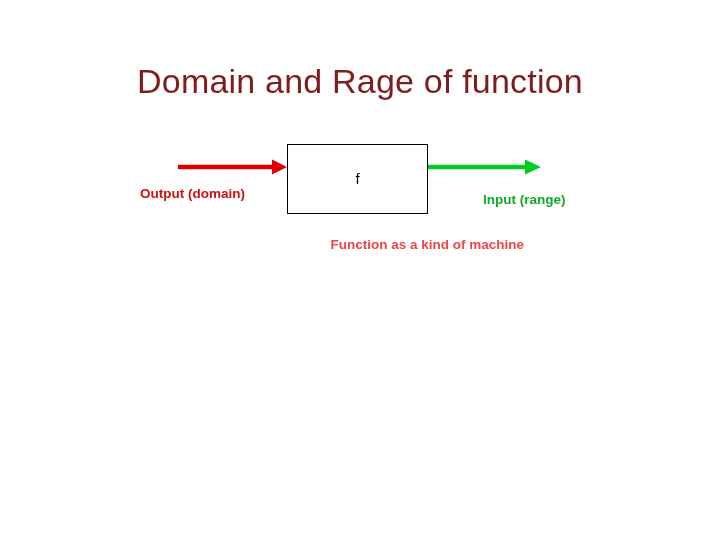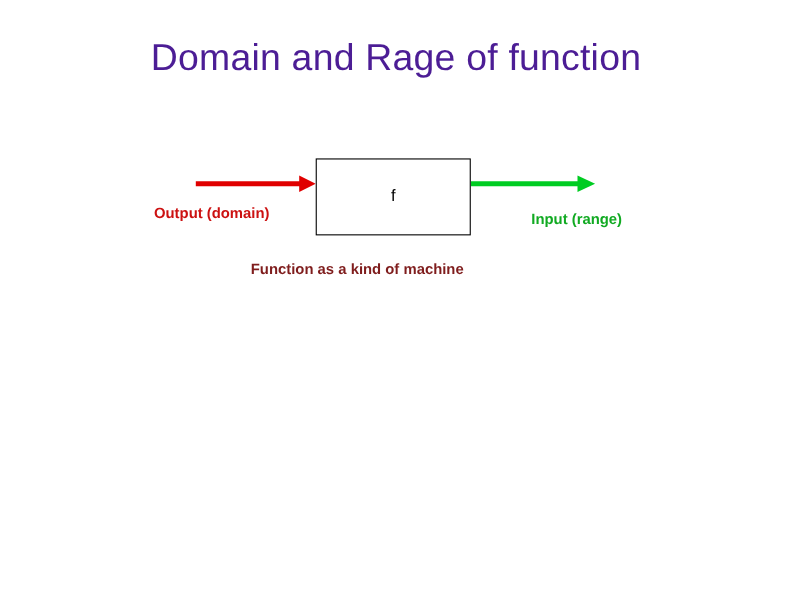--- a/index.html
+++ b/index.html
@@ -22,28 +22,28 @@
     top: 0;
     width: 720px;
     height: 540px;
     background: #ffffff;
   }
 
   
   #slide-title {
     position: absolute;
     left: 0;
-    top: 32px;
+    top: 60px;
     width: 720px;
     text-align: center;
     font-family: "Liberation Sans", sans-serif;
     font-size: 34px;
     font-weight: 400;
     line-height: 42px;
-    color: #4c1d95;
+    color: #7f1d1d;
     letter-spacing: 0.2px;
     white-space: nowrap;
   }
 
   
   #diagram {
     position: absolute;
     left: 0;
     top: 0;
     width: 720px;
@@ -101,26 +101,26 @@
     top: 192px;
     color: #11aa22;
   }
 
   
   #caption {
     position: absolute;
     left: 228px;
     top: 236px;
     width: 296px;
-    text-align: left;
+    text-align: right;
     font-family: "Liberation Sans", sans-serif;
     font-size: 13.5px;
     font-weight: 700;
     line-height: 17px;
-    color: #7f1d1d;
+    color: #ef4444;
     white-space: nowrap;
   }
 </style>
 </head>
 <body>
 
 <div id="slide">
 
   <div id="slide-title">Domain and Rage of function</div>
 

